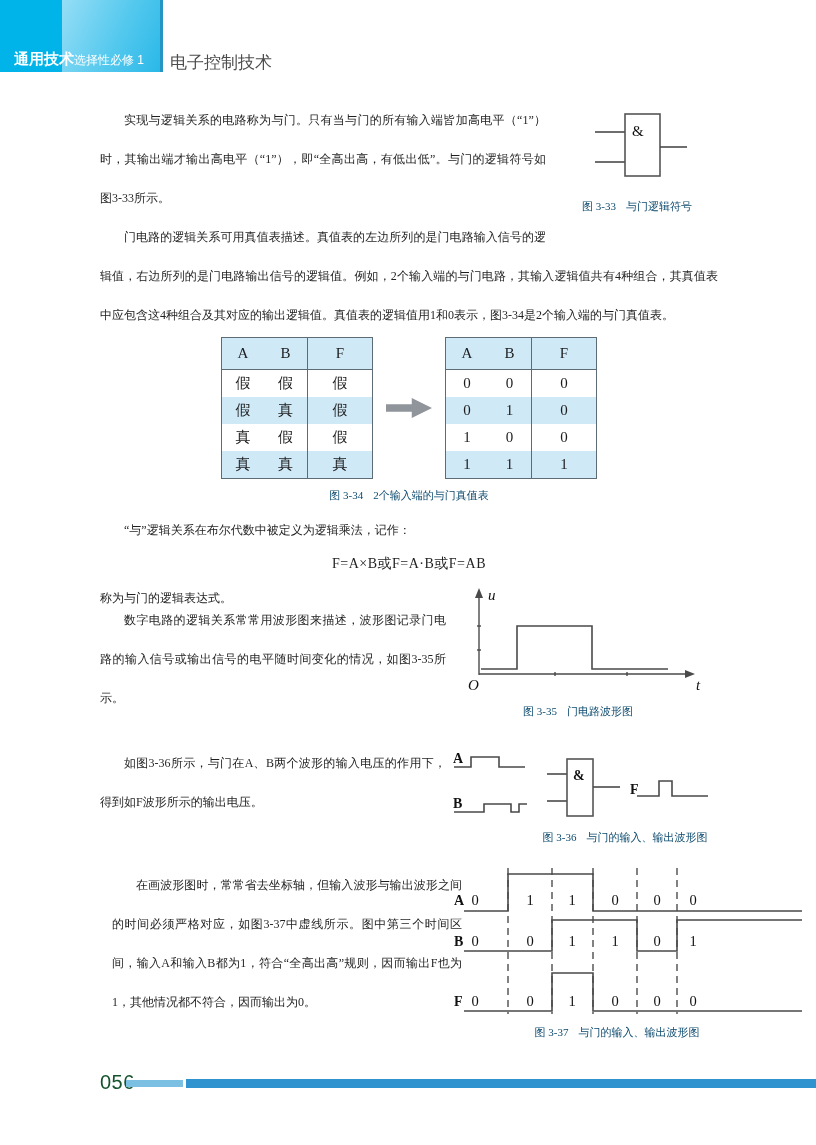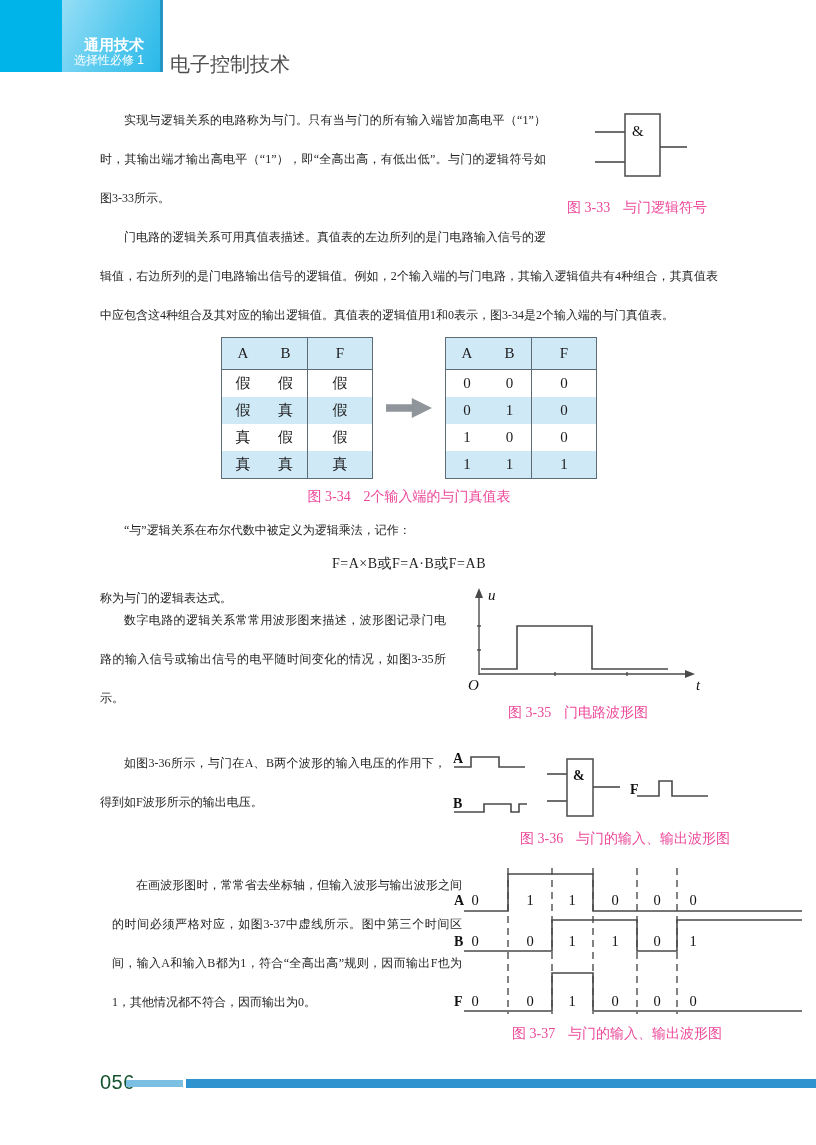--- a/index.html
+++ b/index.html
@@ -2,33 +2,33 @@
 <html><head>
 <meta charset="utf-8">
 <style>
   html,body{margin:0;padding:0;}
   body{width:816px;height:1145px;position:relative;background:#ffffff;overflow:hidden;
        font-family:"Liberation Serif",serif;color:#1f1f1f;}
   
   .hdr-left{position:absolute;left:0;top:0;width:62px;height:72px;background:#00b4e9;}
   .hdr-mid{position:absolute;left:62px;top:0;width:98px;height:72px;
            background:linear-gradient(115deg,#96def6 0%,#55c9ee 55%,#2ab8e8 100%);
-           display:flex;flex-direction:column;justify-content:flex-end;align-items:flex-end;
+           display:flex;flex-direction:row;justify-content:flex-end;align-items:flex-end;
            padding:0 16px 5px 0;box-sizing:border-box;}
   .hdr-sep{position:absolute;left:160px;top:0;width:3px;height:72px;background:#2596c4;}
   .hdr-course{font-family:"Liberation Sans",sans-serif;font-weight:bold;font-size:15px;color:#ffffff;line-height:17px;white-space:nowrap;}
   .hdr-module{font-family:"Liberation Sans",sans-serif;font-size:12px;color:#ffffff;line-height:14px;white-space:nowrap;}
   .hdr-subject{position:absolute;left:170px;top:51px;font-family:"Liberation Sans",sans-serif;
-               font-size:20px;color:#4d4d4d;}
+               font-size:17px;color:#4d4d4d;}
   
   .para{font-size:12px;line-height:39px;text-align:justify;margin:0;}
   .indent{text-indent:2em;}
   .block-a{position:absolute;left:100px;top:101px;width:618px;}
   .fig33-float{float:right;width:162px;height:138px;margin-left:10px;}
-  .figcap{font-size:14px;color:#ec4899;text-align:center;white-space:nowrap;}
+  .figcap{font-size:11px;color:#0c4a6e;text-align:center;white-space:nowrap;}
   .figcap .gap{margin-left:0.9em;}
   
   .fig34-block{position:absolute;left:100px;top:337px;width:618px;}
   .tt-row{display:flex;justify-content:center;align-items:center;}
   .tt{display:grid;grid-template-columns:42px 44px 64px;border:1.5px solid #5d6b74;background:#fff;}
   .tt > div{height:27px;display:flex;align-items:center;justify-content:center;font-size:15px;color:#1c1c1c;}
   .tt .th{height:31px;background:#cfe9f7;border-bottom:1px solid #5d6b74;}
   .tt .c2{border-right:1px solid #5d6b74;}
   .tt .alt{background:#cfe9f7;}
   .tt-arrow{width:46px;height:24px;background:#8f959a;margin:0 13px;

